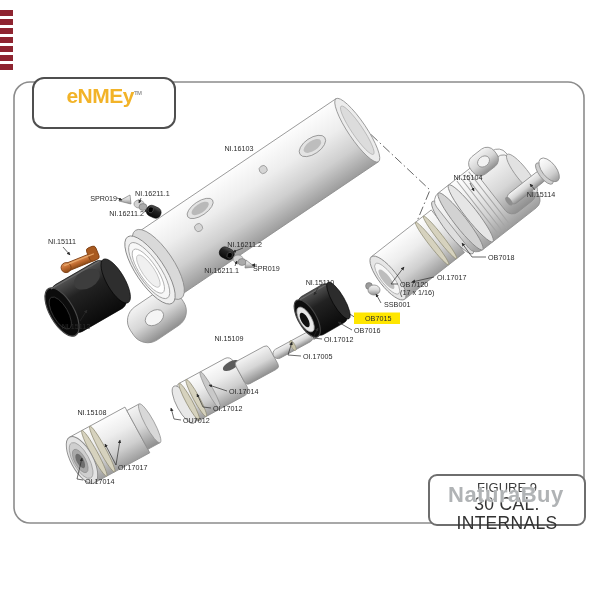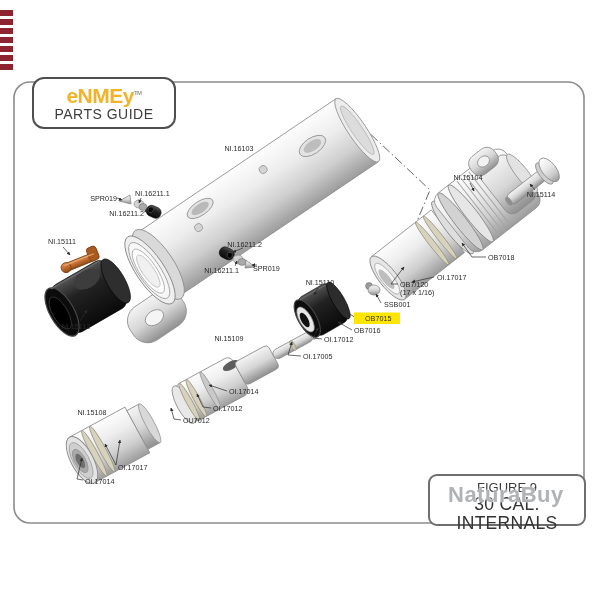--- a/index.html
+++ b/index.html
@@ -263,21 +263,20 @@
       <div class="bar" style="background: rgb(142, 36, 48);"></div>
       <div class="bar" style="background: rgb(142, 36, 48);"></div>
       <div class="bar" style="background: rgb(142, 36, 48);"></div>
       <div class="bar" style="background: rgb(142, 36, 48);"></div>
     </div>
 
   <div id="logoBox">
     <div id="logoText" style="color: rgb(242, 179, 40);">
       <span>eNMEy</span><span id="logoTm">TM</span>
     </div>
-    <div id="logoSub">PARTS GUIDE</div>
   </div>
 
   <div id="figBox">
     <div id="figLine1">FIGURE 9</div>
     <div id="figLine2">30 CAL. INTERNALS</div>
   </div>
 
   <div id="watermark">NaturaBuy</div>
 
 </div>

